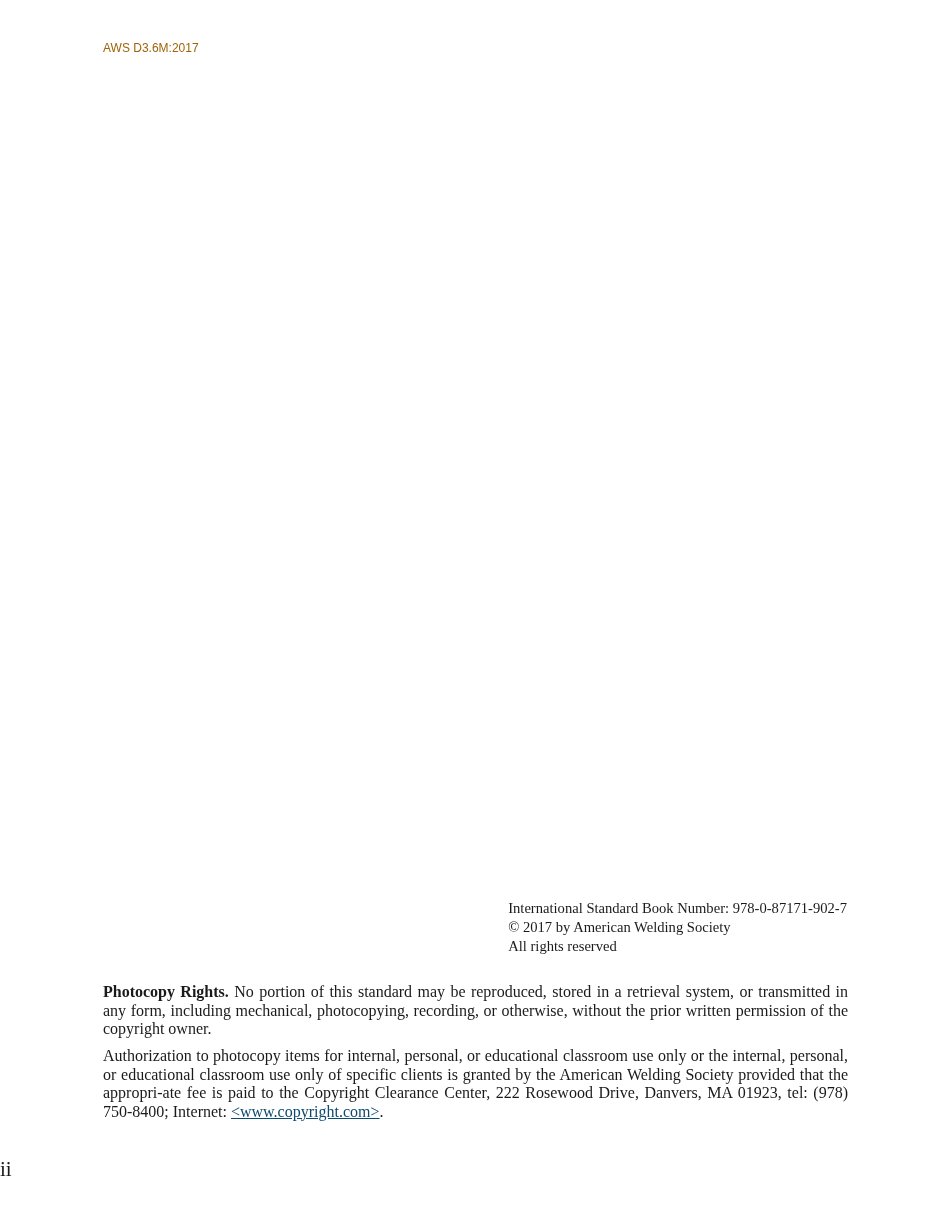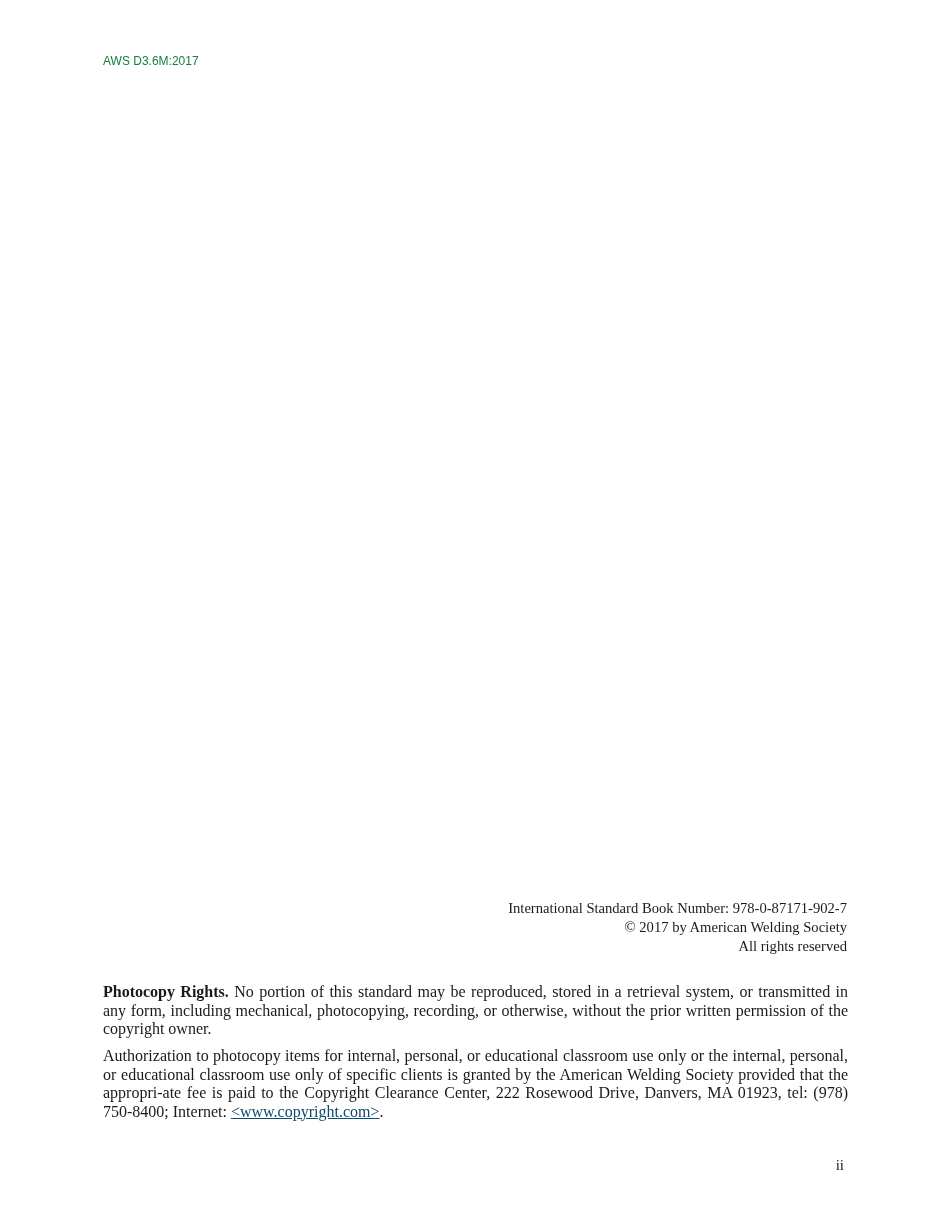--- a/index.html
+++ b/index.html
@@ -1,37 +1,36 @@
 <!DOCTYPE html>
 <html><head>
 <meta charset="utf-8">
 <style>
   html, body { margin: 0; padding: 0; background: #ffffff; }
   body { width: 950px; height: 1230px; position: relative; overflow: hidden; color: #1a1a1a; }
   .header {
     position: absolute; left: 103px; top: 41px;
-    font-family: "Liberation Sans", sans-serif; font-size: 12px; color: #15803d; margin-top: 13px;
+    font-family: "Liberation Sans", sans-serif; font-size: 12px; color: #a16207;
   }
   .isbn-block {
     position: absolute; right: 103px; top: 899px;
-    text-align: right;
     font-family: "Liberation Serif", serif; font-size: 14.6px; line-height: 18.8px;
   }
   .para {
     position: absolute; left: 103px; width: 745px;
     font-family: "Liberation Serif", serif; font-size: 16px; line-height: 18.5px;
     text-align: justify; margin: 0;
   }
   .p1 { top: 983px; }
   .p2 { top: 1047px; }
   .bold { font-weight: bold; }
   .link { text-decoration: underline; color: #0c4a6e; }
   .page-num {
-    position: absolute; left: 0; width: 844px; top: 1157px; text-align: right;
-    font-family: "Liberation Serif", serif; font-size: 15px;
+    position: absolute; left: 0; width: 844px; top: 1157px; text-align: left;
+    font-family: "Liberation Serif", serif; font-size: 21px;
   }
 </style>
 </head>
 <body>
 
 <div class="header">AWS D3.6M:2017</div>
 
 <div class="isbn-block">
   <div>International Standard Book Number: 978-0-87171-902-7</div>
   <div>© 2017 by American Welding Society</div>

